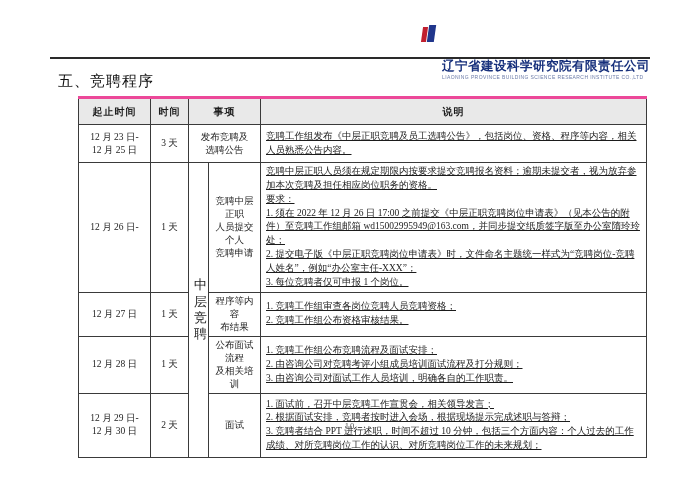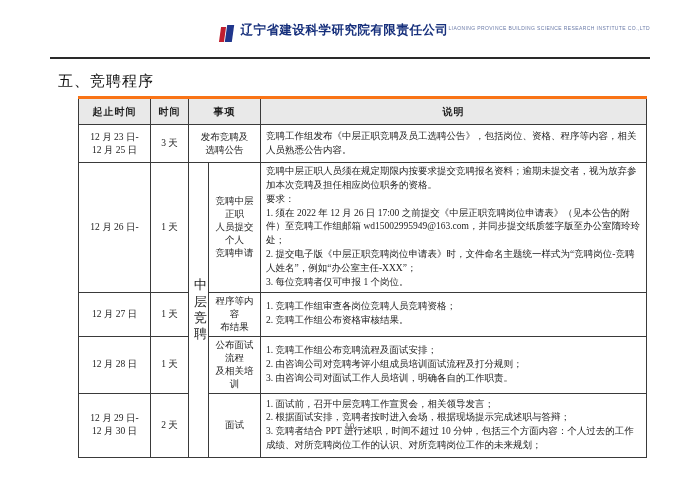--- a/index.html
+++ b/index.html
@@ -13,21 +13,21 @@
   .brand{position:absolute;right:0;top:0;display:flex;align-items:flex-start;gap:5px;}
   .logo-mark{position:relative;width:15px;height:18px;margin-top:1px;}
   .logo-mark .red{
     position:absolute;left:0;top:2px;width:5px;height:15px;
     background:#c01f2f;transform:skewX(-8deg);
   }
   .logo-mark .blue{
     position:absolute;left:6px;top:0;width:7px;height:17px;
     background:#20368c;transform:skewX(-8deg);
   }
-  .brand-text{display:flex;flex-direction:row;line-height:1.05;}
+  .brand-text{display:flex;flex-direction:column;line-height:1.05;margin-top:36px;}
   .brand-cn{font-family:"Liberation Sans","DejaVu Sans",sans-serif;
     font-weight:bold;font-size:12.5px;color:#17307c;letter-spacing:0.5px;}
   .brand-en{font-family:"Liberation Sans","DejaVu Sans",sans-serif;
     font-size:5px;color:#6b7ba8;letter-spacing:0.4px;margin-top:2px;}
   .header-rule{position:absolute;top:57px;left:50px;right:50px;height:2px;background:#2a2a2a;}
 
   
   .section-title{
     position:absolute;top:72px;left:58px;
     font-size:15px;font-weight:normal;letter-spacing:1px;color:#111;
@@ -36,24 +36,24 @@
   
   table.schedule{
     position:absolute;top:96px;left:78px;
     width:568px;border-collapse:collapse;table-layout:fixed;
     font-size:9.5px;color:#1c1c1c;
   }
   table.schedule td, table.schedule th{
     border:1px solid #3a3a3a;padding:2px 5px;vertical-align:middle;
     overflow:hidden;
   }
-  table.schedule{border-top:3px solid #f97316;}
+  table.schedule{border-top:3px solid #ec4899;}
   th.hdr{background:#e9e9e9;font-weight:bold;text-align:center;height:21px;font-size:10px;letter-spacing:1px;}
   td.c{text-align:center;}
-  td.desc{text-align:left;line-height:1.46;padding:3px 6px;}
+  td.desc{text-align:left;line-height:1.46;padding:3px 6px;text-decoration:underline;}
   .pre{white-space:pre-line;}
   col.col-date{width:72px;}
   col.col-days{width:38px;}
   col.col-grp{width:20px;}
   col.col-item{width:52px;}
   col.col-desc{width:386px;}
   td.grp{padding:1px;line-height:1.25;font-size:13px;}
 
   
   .page-number{

